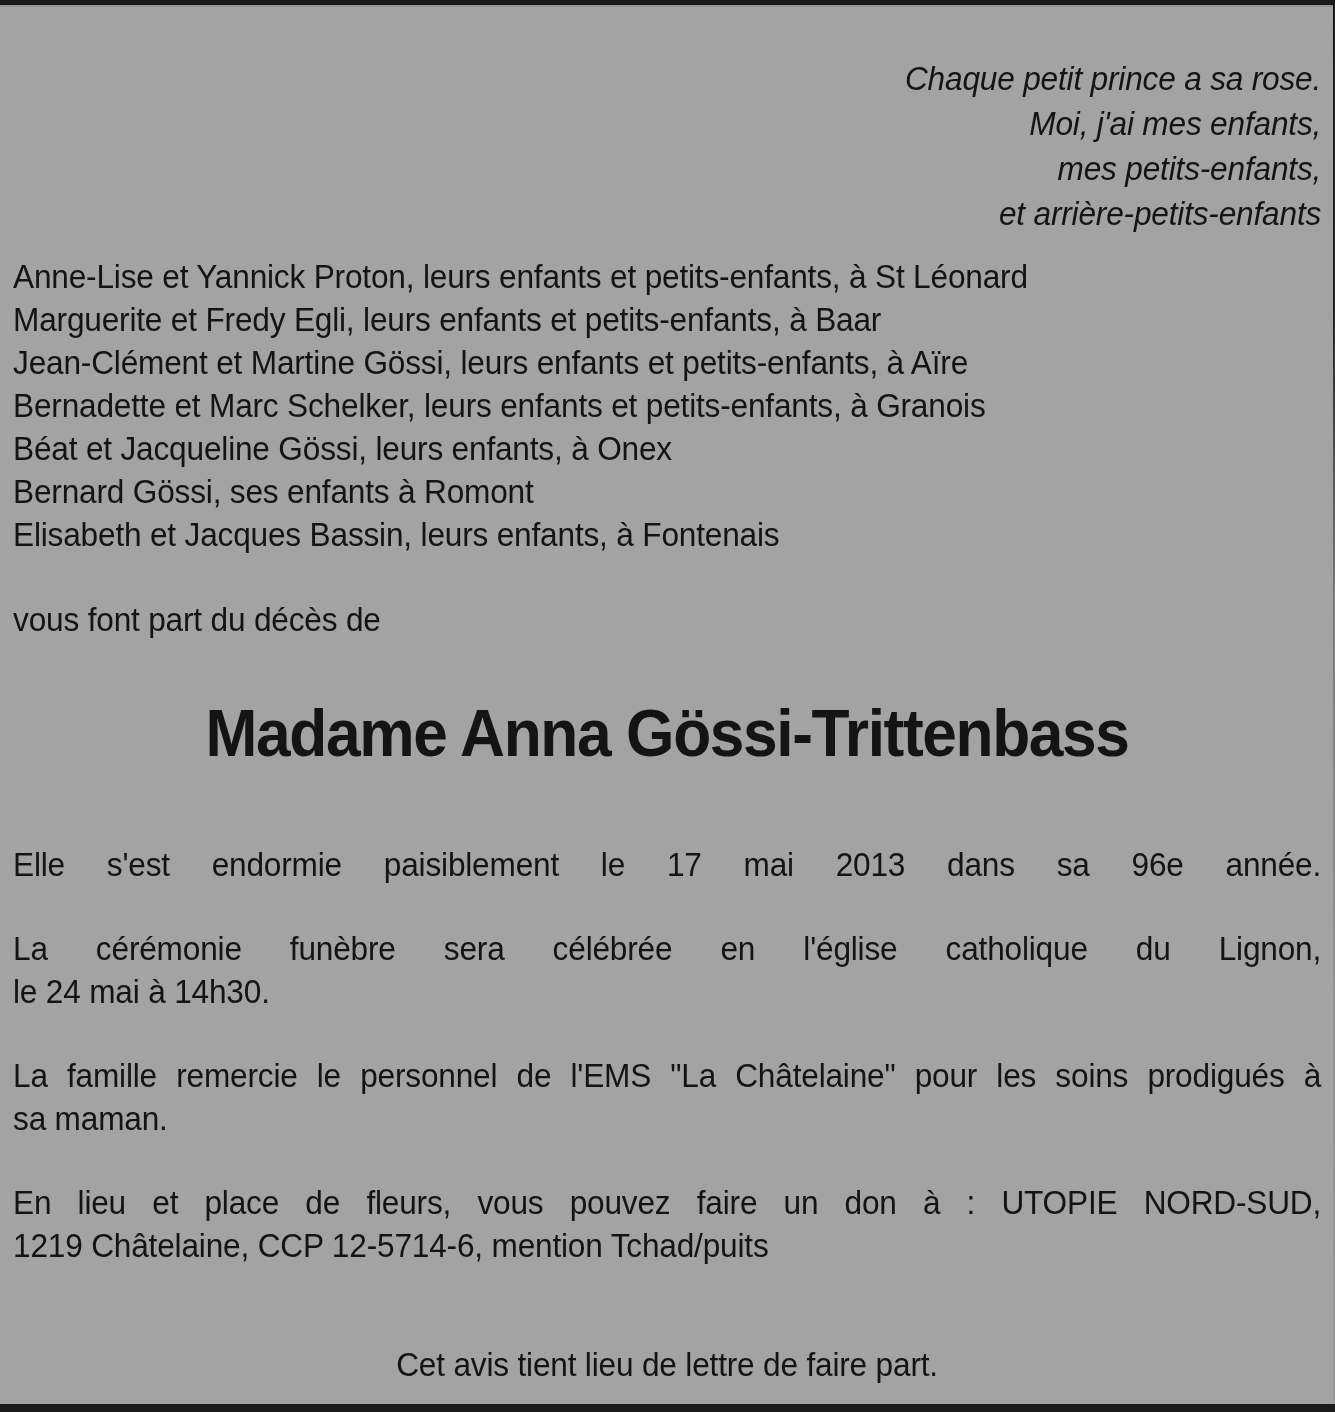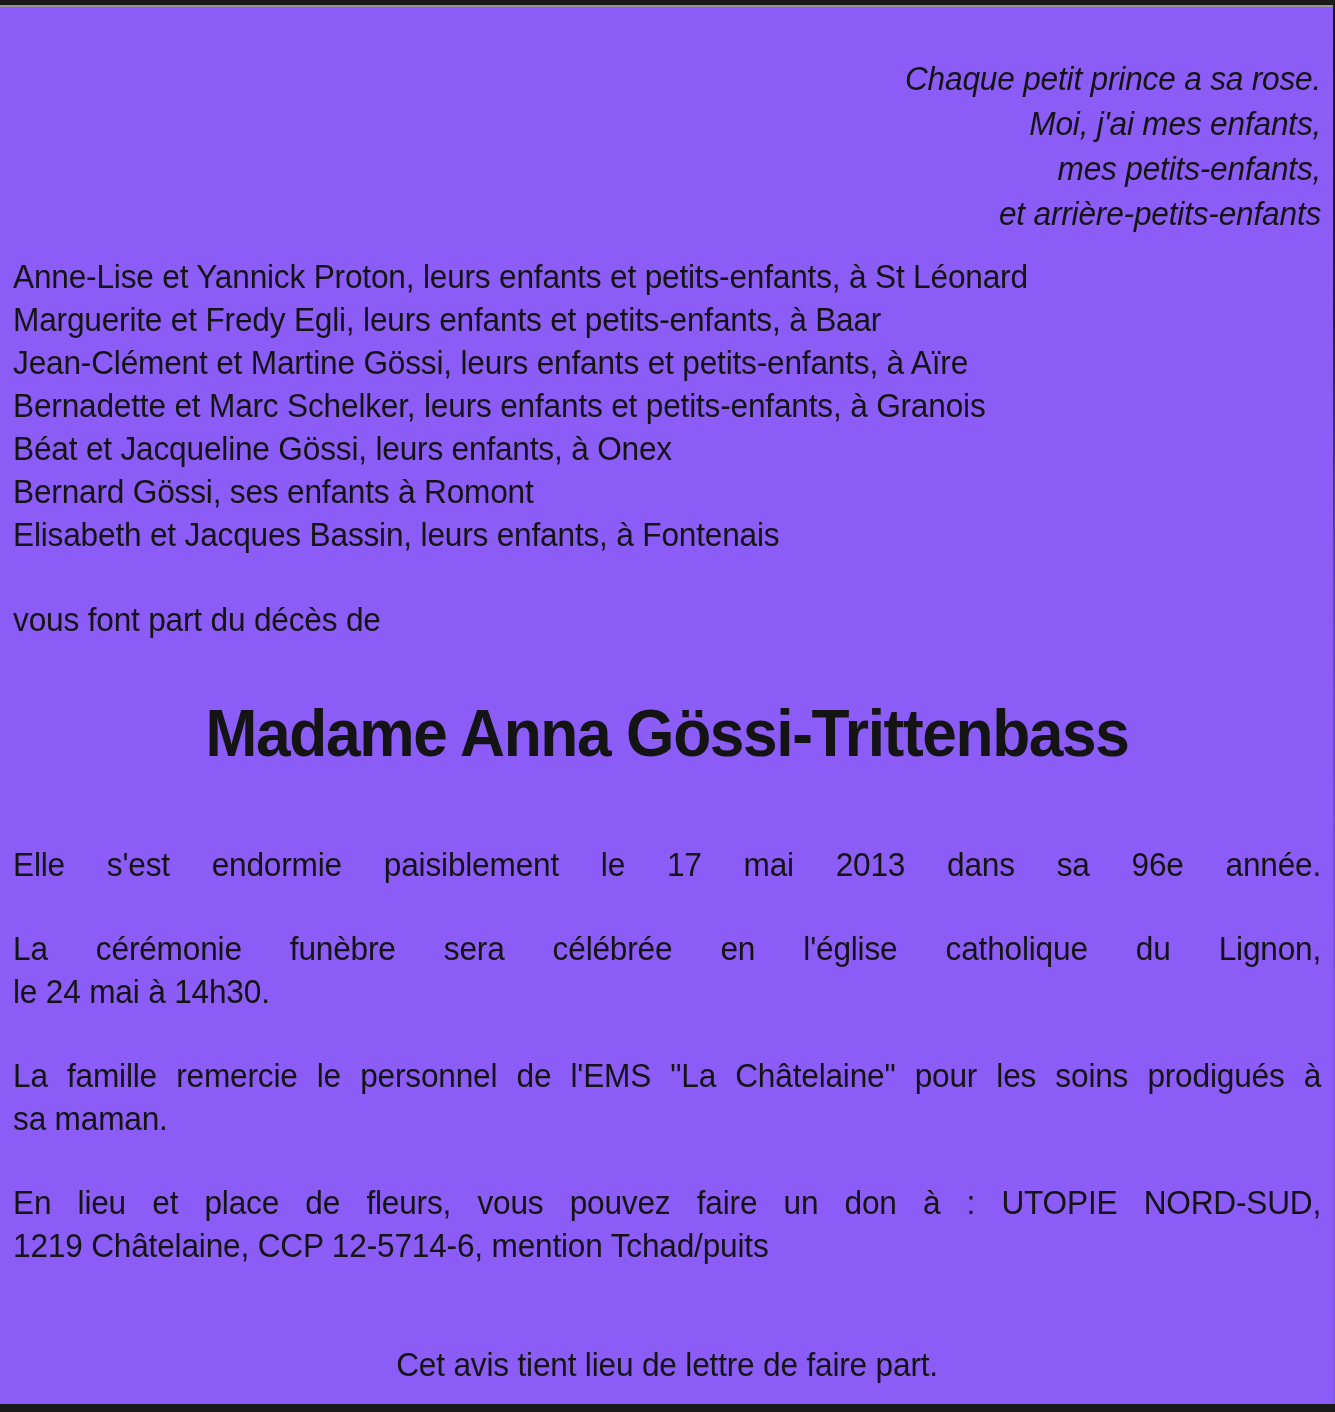--- a/index.html
+++ b/index.html
@@ -4,21 +4,21 @@
 <style>
   html, body {
     margin: 0;
     padding: 0;
     background: #ffffff;
   }
   .page {
     position: relative;
     width: 1335px;
     height: 1412px;
-    background: #8b5cf6;
+    background: #a3a3a3;
     color: #141414;
     font-family: "Liberation Sans", "DejaVu Sans", sans-serif;
     overflow: hidden;
   }
   .rule-top {
     height: 5px;
     background: #1a1a1a;
   }
   .rule-top-shadow {
     height: 2px;

